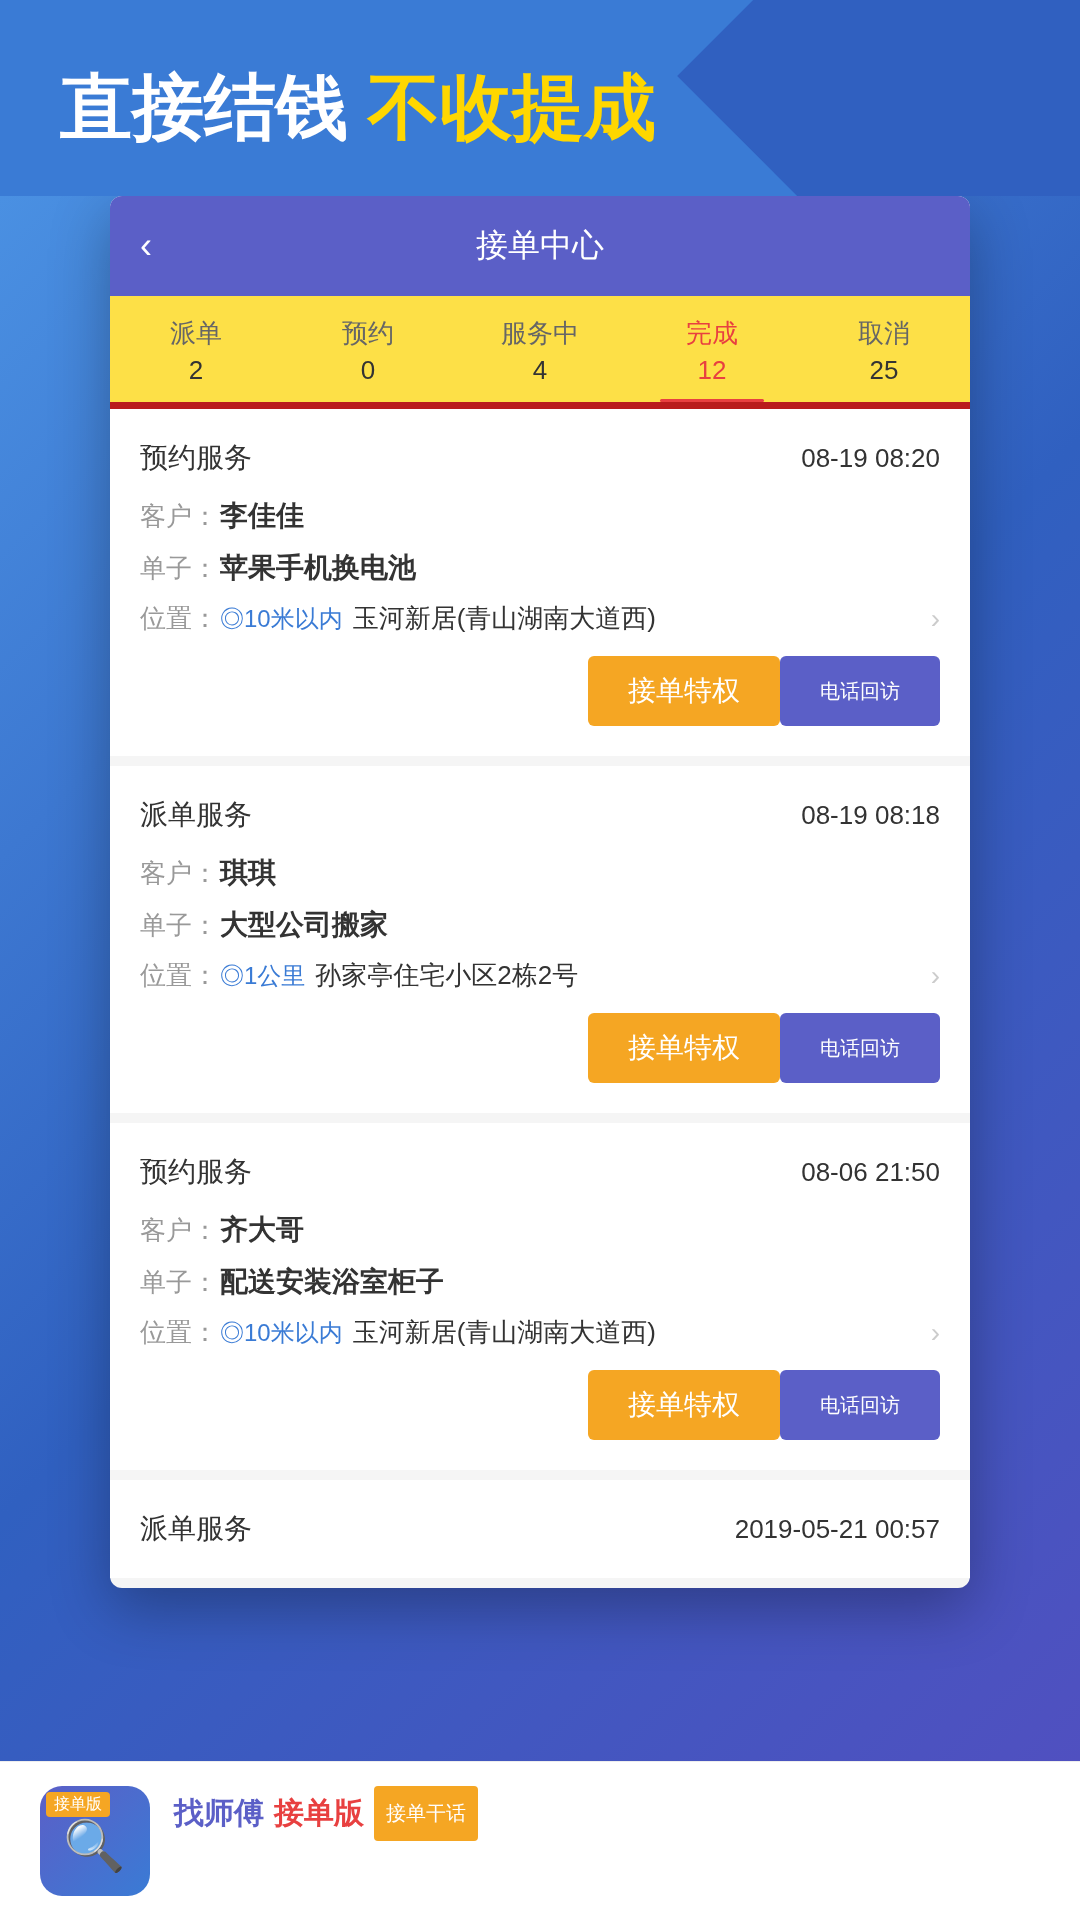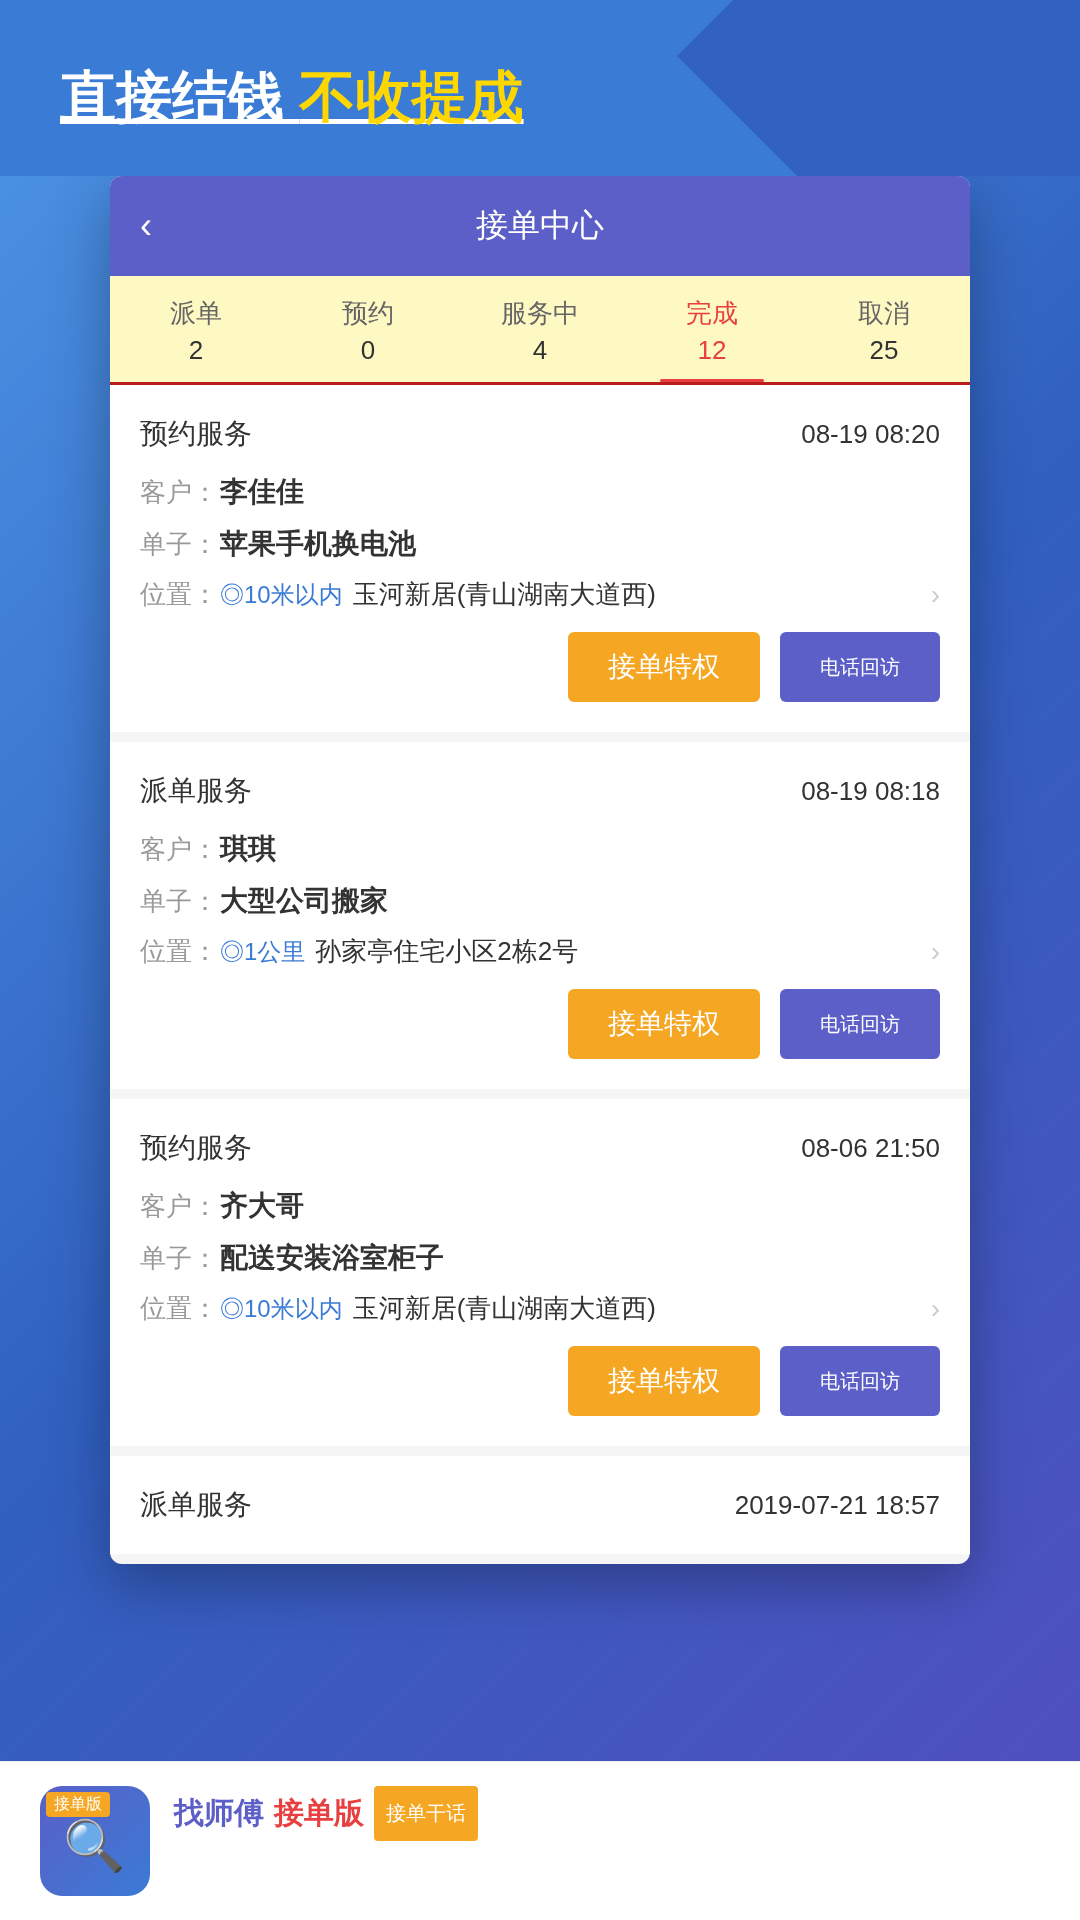--- a/index.html
+++ b/index.html
@@ -25,26 +25,25 @@
       position: absolute;
       bottom: -80px;
       right: -80px;
       width: 400px;
       height: 400px;
       background: #3060c0;
       transform: rotate(45deg);
       z-index: 0;
     }
     .hero-title {
-      font-size: 56px;
+      font-size: 72px;
       font-weight: 900;
       color: white;
       position: relative;
       z-index: 1;
-      text-decoration: underline;
     }
     .hero-title .highlight {
       color: #FFD700;
     }
 
     
     .phone-area {
       background: linear-gradient(135deg, #4a90e2 0%, #3060c0 50%, #5050c0 100%);
       flex: 1;
       display: flex;
@@ -79,23 +78,23 @@
       font-weight: 300;
     }
     .app-header .title {
       color: white;
       font-size: 32px;
       font-weight: 500;
     }
 
     
     .tabs {
-      background: #fef9c3;
-      display: flex;
-      border-bottom: 3px solid #b91c1c;
+      background: #fde047;
+      display: flex;
+      border-bottom: 7px solid #b91c1c;
     }
     .tab {
       flex: 1;
       text-align: center;
       padding: 20px 0 16px;
       cursor: pointer;
     }
     .tab .tab-label {
       font-size: 26px;
       color: #666;
@@ -186,21 +185,20 @@
       color: #333;
       flex: 1;
     }
     .chevron {
       color: #ccc;
       font-size: 28px;
     }
     .order-actions {
       display: flex;
       justify-content: flex-end;
-      gap: 20px;
       margin-top: 16px;
     }
     .btn-privilege {
       background: #f5a623;
       color: white;
       border: none;
       border-radius: 6px;
       padding: 16px 40px;
       font-size: 28px;
       cursor: pointer;
@@ -399,21 +397,21 @@
         </div>
         <div class="order-actions">
           <button class="btn-privilege">接单特权</button>
           <button class="btn-callback">电话回访</button>
         </div>
       </div>
 
       <div class="order-card" style="padding-bottom: 10px;">
         <div class="order-card-header">
           <span class="order-type">派单服务</span>
-          <span class="order-time">2019-07-21 18:57</span>
+          <span class="order-time">2019-05-21 00:57</span>
         </div>
       </div>
 
     </div>
   </div>
 </div>
 
 <div class="bottom-banner">
   <div class="banner-app-icon">
     <span class="tag">接单版</span>

